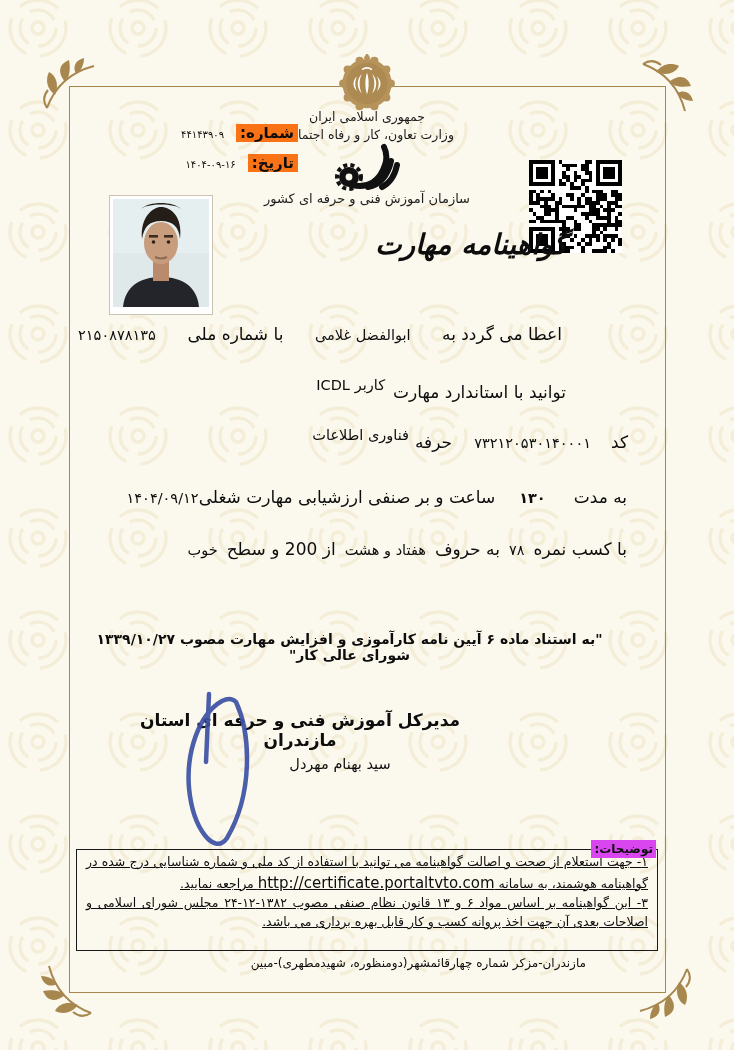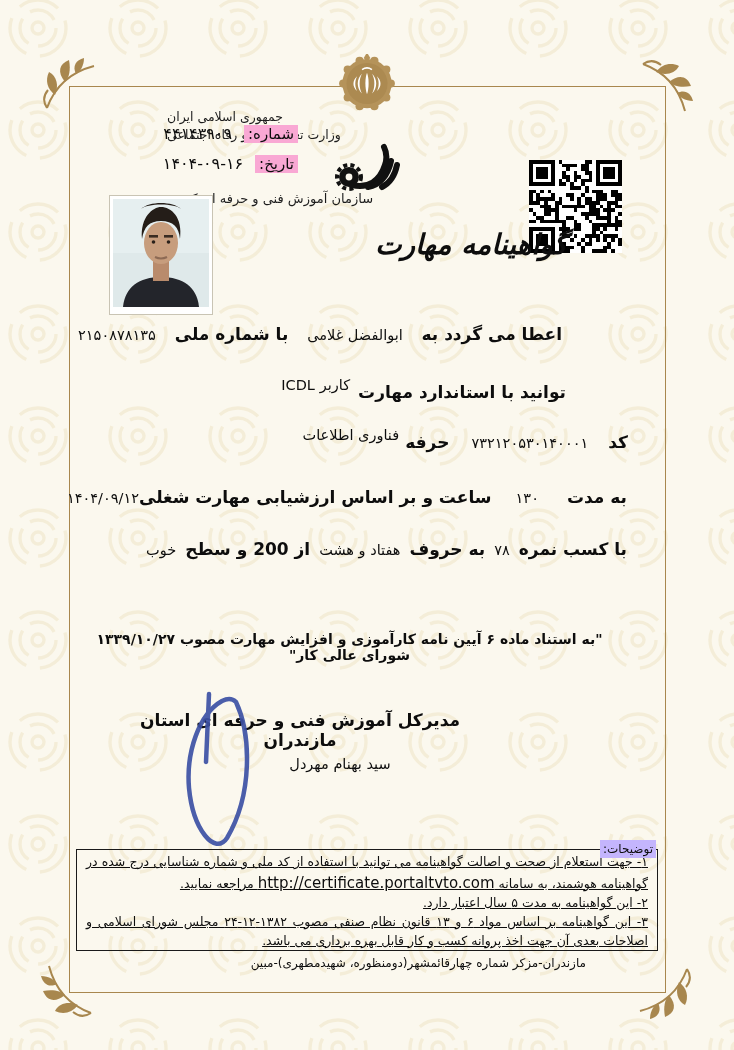--- a/index.html
+++ b/index.html
@@ -20,43 +20,43 @@
 
   
   .frame{
     left:69px;top:86px;width:595px;height:905px;
     border:1.7px solid #a8874e;z-index:1;
   }
   .corner{width:56px;height:56px;z-index:2;}
 
   
   .emblem{left:338px;top:54px;z-index:3;}
-  .hline{left:167px;width:400px;text-align:left;z-index:4;font-size:12.5px;color:#1c1c1c;}
+  .hline{left:167px;width:400px;text-align:center;z-index:4;font-size:12.5px;color:#1c1c1c;}
   .h-country{top:109px;}
   .h-ministry{top:127px;}
   .tvto{left:334px;top:143px;z-index:4;}
   .h-org{top:191px;font-size:13px;}
 
   
   .meta-row{display:flex;gap:12px;align-items:baseline;direction:rtl;z-index:4;font-size:15px;}
-  .meta-row .lbl{font-weight:400;background:#f9a8d4;padding:0 4px;}
-  .num{letter-spacing:2px;font-size:16px;}
+  .meta-row .lbl{font-weight:700;background:#f97316;padding:0 4px;}
+  .num{letter-spacing:2px;font-size:10px;}
 
   
   .photo{left:110px;top:196px;z-index:4;background:#fff;padding:3px;box-shadow:0 0 0 1px #c9c4b4;}
 
   
   .qr{left:529px;top:160px;z-index:4;background:#fff;line-height:0;}
 
   
   .title{left:167px;top:228px;width:400px;text-align:right;font-size:28px;font-weight:700;z-index:4;font-style:italic;}
 
   
   .row{display:flex;direction:rtl;align-items:baseline;z-index:4;font-size:15px;white-space:nowrap;}
-  .row .b{font-weight:700;font-size:17px;}
+  .row .b{font-weight:400;font-size:17px;}
   .row .v{font-size:14.5px;}
   .raised{transform:translateY(-8px);display:inline-block;}
   .latin{font-size:15.5px;}
   .r1{left:78px;right:172px;top:324px;justify-content:space-between;}
   .r2{right:168px;top:382px;gap:8px;}
   .r3{right:106px;top:432px;}
   .r4{left:103px;right:107px;top:487px;}
   .r5{right:107px;top:539px;gap:9px;}
 
   
@@ -68,21 +68,21 @@
   .sig-stroke{left:165px;top:688px;z-index:6;}
 
   
   .notes{
     left:76px;top:849px;width:582px;height:102px;
     border:1.6px solid #1a1a1a;z-index:4;direction:rtl;
     padding:3px 9px 0 9px;box-sizing:border-box;font-size:12.5px;line-height:1.5;
   }
   .notes-heading{
     position:absolute;top:-10px;right:1px;
-    background:#c4b5fd;padding:0 3px;font-weight:400;font-size:12px;
+    background:#d946ef;padding:0 3px;font-weight:700;font-size:12px;
   }
   .notes p{margin:0;text-align:justify;text-decoration:underline;}
   .notes .url{font-size:15px;direction:ltr;unicode-bidi:embed;}
   .note-right{text-align:right !important;}
 
   .footer-line{top:956px;right:148px;font-size:12px;z-index:4;direction:rtl;}
 </style>
 </head>
 <body>
 
@@ -893,22 +893,22 @@
 
 <div class="abs row r3">
   <span class="b">کد</span>
   <span class="v num" style="margin-left:22px;margin-right:20px;">۷۳۲۱۲۰۵۳۰۱۴۰۰۰۱</span>
   <span class="b">حرفه</span>
   <span class="v raised" style="margin-right:6px;">فناوری اطلاعات</span>
 </div>
 
 <div class="abs row r4">
   <span class="b">به مدت</span>
-  <span class="v num" style="margin-right:28px;margin-left:24px;">۱۳۰</span>
-  <span class="b">ساعت و بر اساس ارزشیابی مهارت شغلی</span>
+  <span class="v num" style="margin-right:28px;margin-left:24px;font-weight:bold;">۱۳۰</span>
+  <span class="b">ساعت و بر صنفی ارزشیابی مهارت شغلی</span>
   <span class="v num ltr" style="margin-inline-start:auto;">۱۴۰۴/۰۹/۱۲</span>
 </div>
 
 <div class="abs row r5">
   <span class="b">با کسب نمره</span>
   <span class="v num">۷۸</span>
   <span class="b">به حروف</span>
   <span class="v">هفتاد و هشت</span>
   <span class="b">از 200 و سطح</span>
   <span class="v">خوب</span>
@@ -921,17 +921,16 @@
 <svg class="abs sig-stroke" width="120" height="170" viewBox="0 0 120 170">
   <g stroke="#3d51a5" stroke-width="4.5" fill="none" stroke-linecap="round" opacity="0.92">
     <path d="M44,6 L41,74"></path>
     <path d="M71,14 C86,46 88,106 62,150 C50,168 28,142 24,100 C21,64 34,26 57,13 C63,10 68,11 71,14"></path>
   </g>
 </svg>
 
 <div class="abs notes">
   <span class="notes-heading">توضیحات:</span>
   <p><span>۱- جهت استعلام از صحت و اصالت گواهینامه می توانید با استفاده از کد ملی و شماره شناسایی درج شده در گواهینامه هوشمند، به سامانه </span><span class="url">http://certificate.portaltvto.com</span><span> مراجعه نمایید.</span></p>
-  <p class="note-right">۲- این گواهینامه به مدت ۵ سال اعتبار دارد.</p>
   <p>۳- این گواهینامه بر اساس مواد ۶ و ۱۳ قانون نظام صنفی مصوب ۱۳۸۲-۱۲-۲۴ مجلس شورای اسلامی و اصلاحات بعدی آن جهت اخذ پروانه کسب و کار قابل بهره برداری می باشد.</p>
 </div>
 
 <div class="abs footer-line">مازندران-مزکر شماره چهارقائمشهر(دومنظوره، شهیدمطهری)-مبین</div>
 
 </body></html>

